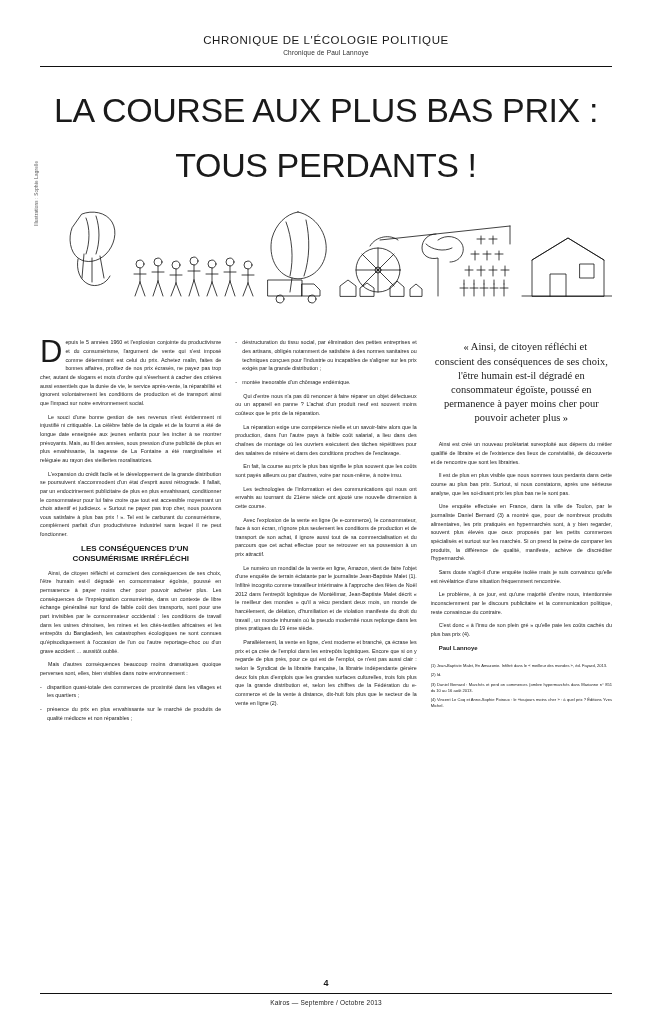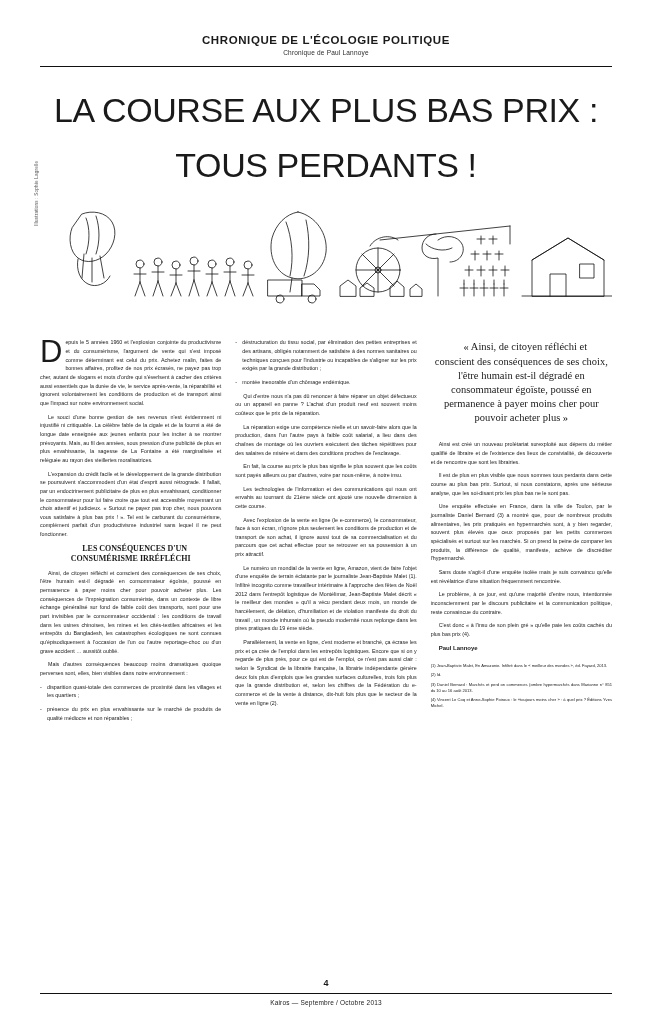--- a/index.html
+++ b/index.html
@@ -18,21 +18,21 @@
   }
 
   
   .kicker-wrap{
     text-align:center;
     padding-bottom:4px;
   }
   .kicker{
     font-size:11.5px;
     letter-spacing:0.6px;
-    font-weight:700;
+    font-weight:400;
     text-transform:uppercase;
   }
   .kicker-sub{
     font-size:6.5px;
     letter-spacing:0.2px;
     margin-top:3px;
     color:#2b2b2b;
   }
   .rule{
     border:0;border-top:1px solid #111;
@@ -96,21 +96,20 @@
     font-weight:400;
   }
 
   .subhead{
     text-align:center;
     font-weight:700;
     font-size:8px;
     line-height:1.25;
     margin:12px 0 8px 0;
     text-indent:0;
-    font-family:Liberation Serif, serif;
   }
 
   
   .pull{
     font-size:10.5px;
     line-height:1.35;
     text-align:center;
     font-family:"Liberation Serif", serif;
     margin:0 0 12px 0;
     padding:2px 4px 10px 4px;

